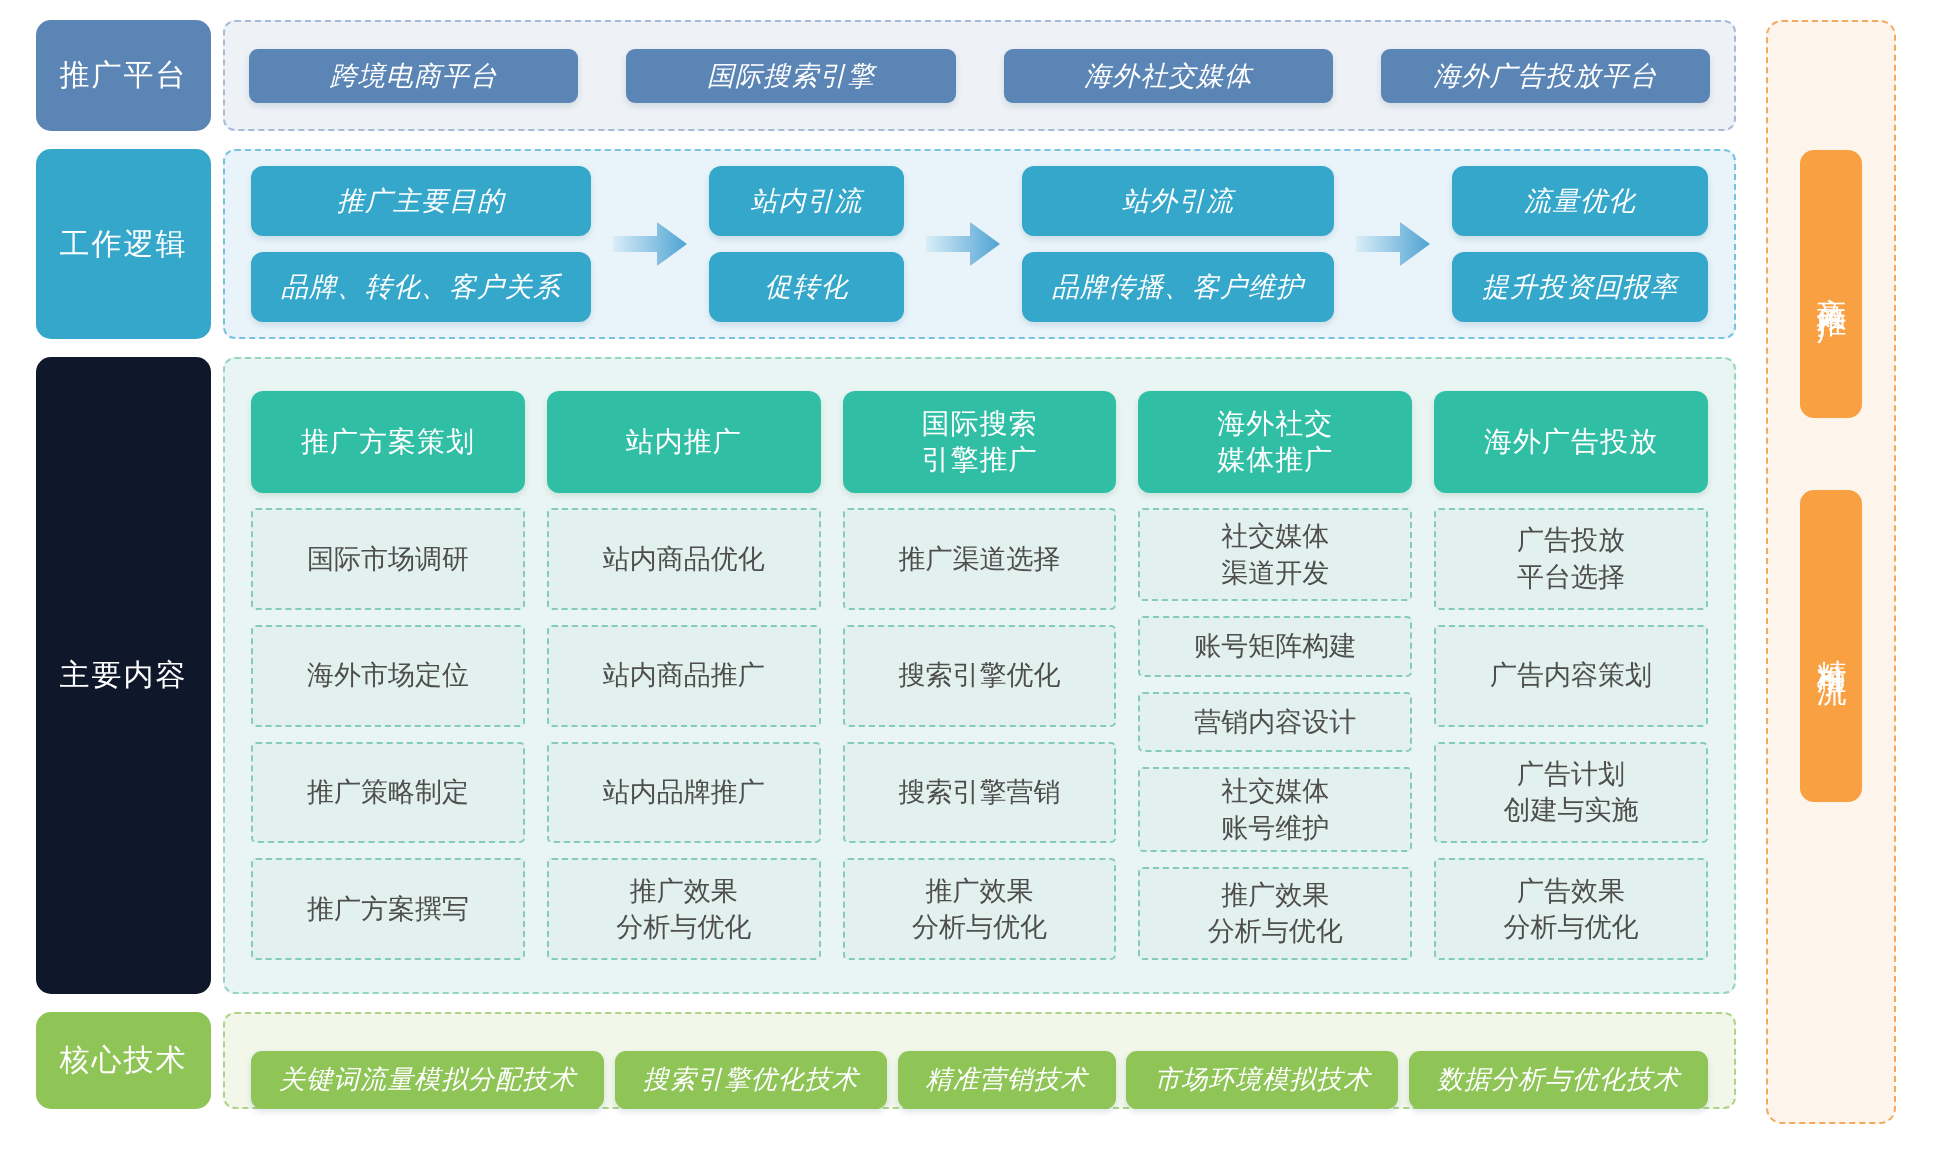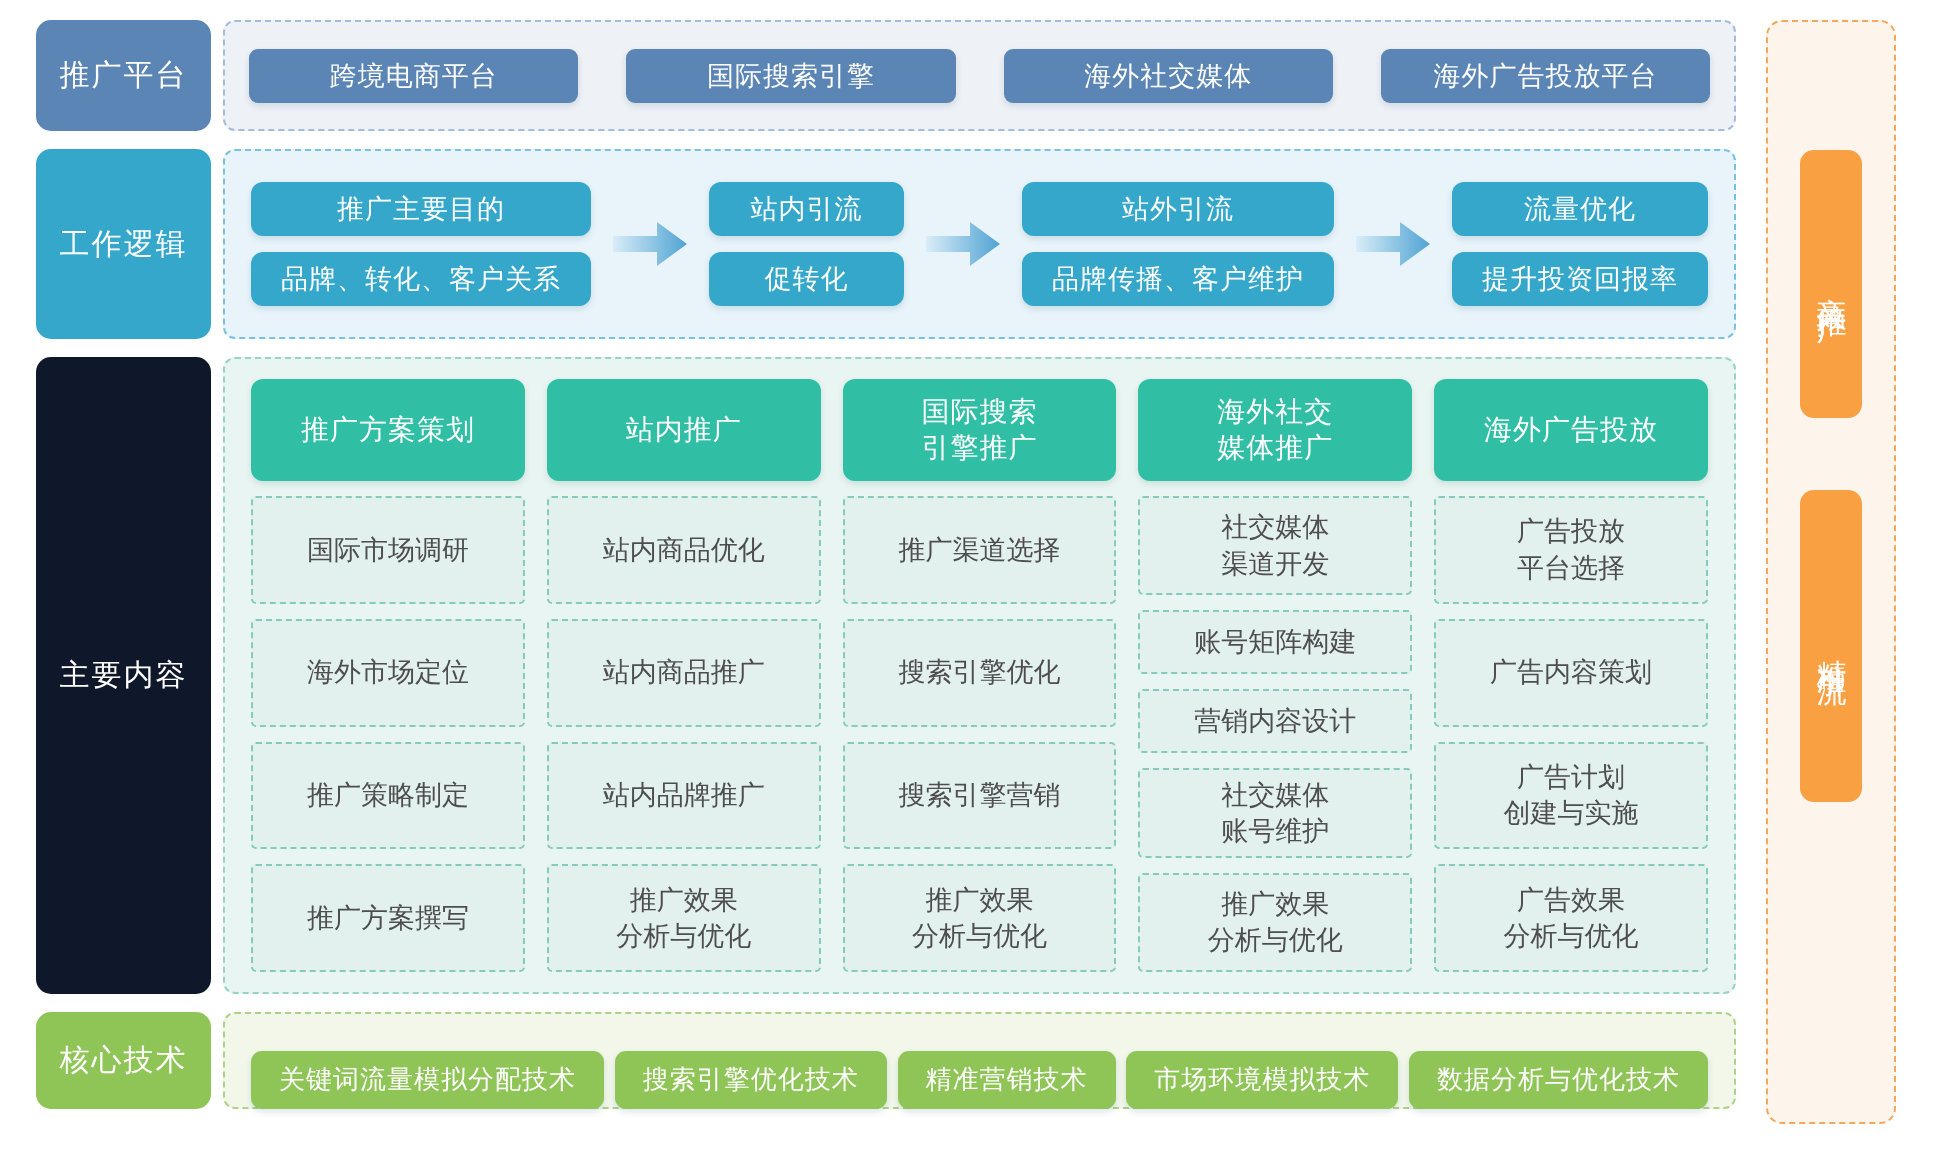--- a/index.html
+++ b/index.html
@@ -25,32 +25,32 @@
   .hdr-green{background:#8fc457;}
 
   .panel{flex:1;border-radius:12px;display:flex;min-width:0;}
   .panel-blue{background:#eef1f6;border:2px dashed #a6bbd8;}
   .panel-cyan{background:#e8f4fa;border:2px dashed #77c2de;}
   .panel-teal{background:#e9f5f2;border:2px dashed #96d4c5;}
   .panel-green{background:#f2f7ea;border:2px dashed #aed286;}
 
   .pill{
     color:#fff;display:flex;align-items:center;justify-content:center;text-align:right;
-    box-shadow:0 3px 6px rgba(30,80,110,0.15);letter-spacing:1px;
+    box-shadow:0 3px 6px rgba(30,80,110,0.15);letter-spacing:1px;font-style:italic;
   }
   
   .platform-panel{align-items:center;padding:0 24px;gap:48px;}
   .platform-panel .pill{flex:1;height:54px;border-radius:9px;background:#5b85b5;font-size:27px;}
   
   .logic-panel{align-items:center;justify-content:space-between;padding:0 26px;}
   .step{display:flex;flex-direction:column;gap:16px;min-width:195px;}
-  .step .pill{height:54px;border-radius:12px;background:#34a7cb;font-size:27px;padding:0 30px;}
+  .step .pill{height:70px;border-radius:12px;background:#34a7cb;font-size:27px;padding:0 30px;}
   .arrow{flex:0 0 74px;}
   
-  .content-panel{padding:20px 26px;gap:22px;}
+  .content-panel{padding:32px 26px;gap:22px;}
   .col{flex:1;display:flex;flex-direction:column;gap:15px;min-width:0;}
   .col-hdr{
     height:102px;flex:0 0 102px;border-radius:12px;background:#30bfa5;color:#fff;
     font-size:28px;line-height:1.3;letter-spacing:1px;white-space:pre-line;text-align:center;
     display:flex;align-items:center;justify-content:center;box-shadow:0 3px 6px rgba(30,110,95,0.15);
   }
   .col-items{flex:1;display:flex;flex-direction:column;gap:15px;}
   .cell{
     flex:1;border:2px dashed #84cbbb;background:#e3f1ee;border-radius:5px;
     display:flex;align-items:center;justify-content:center;text-align:center;

